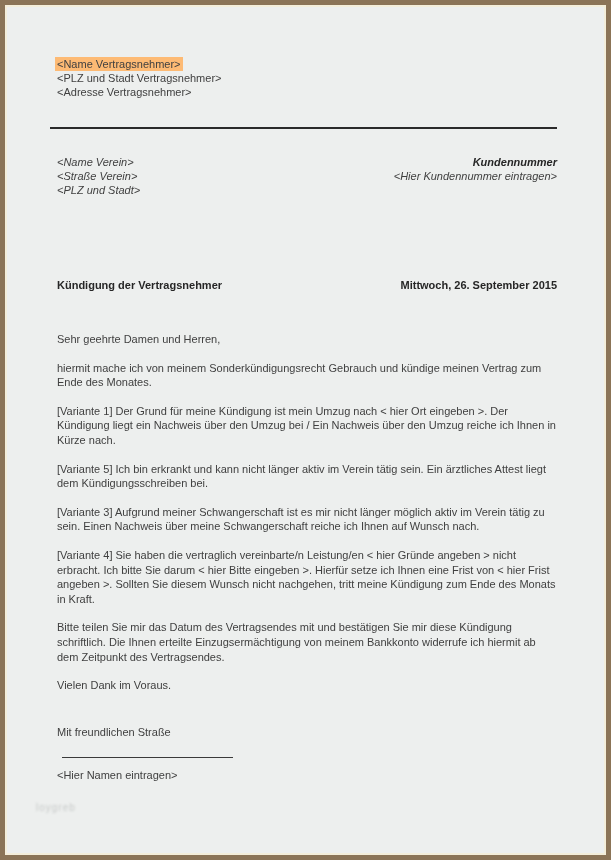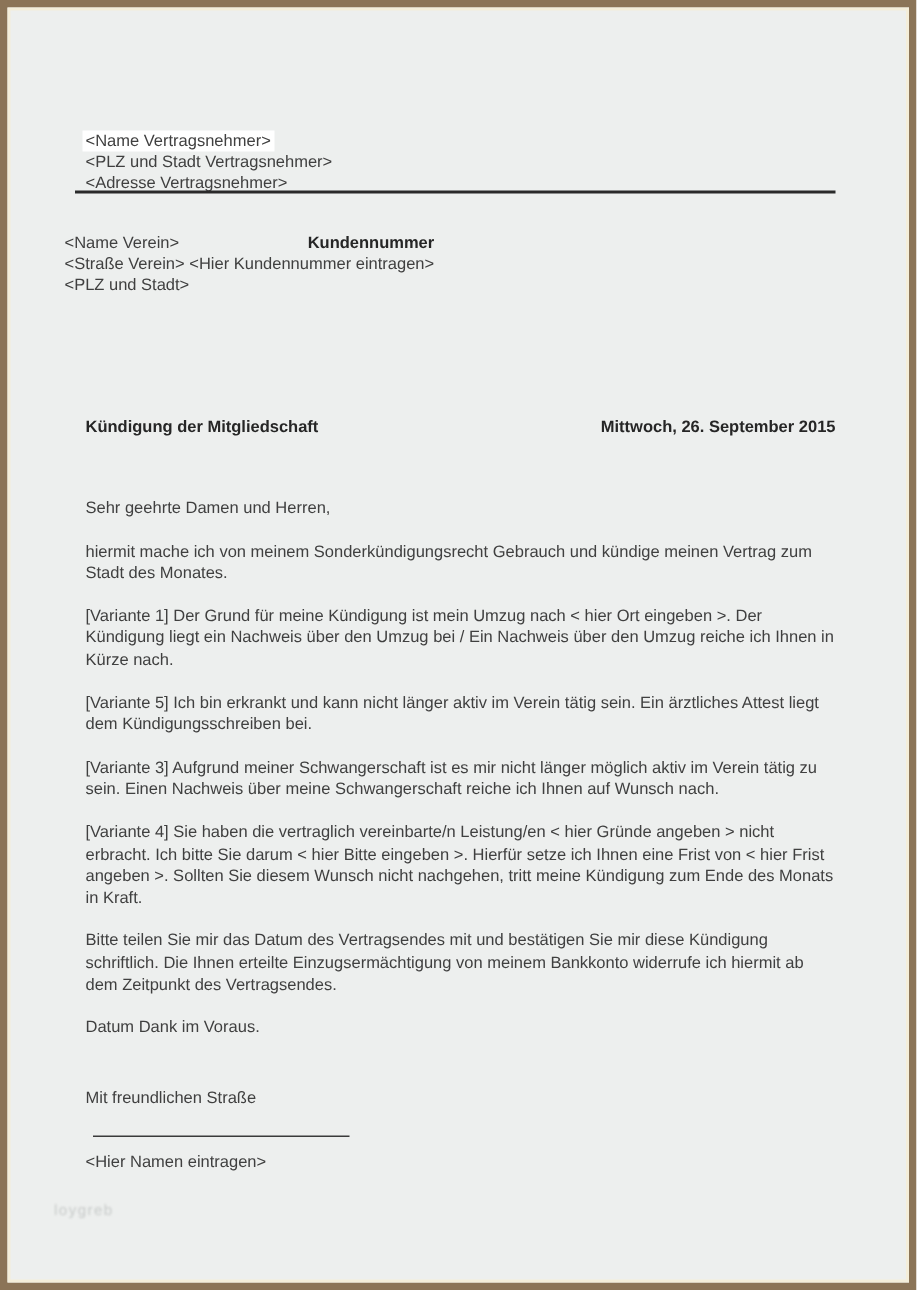--- a/index.html
+++ b/index.html
@@ -28,38 +28,38 @@
     top: 0; left: 0; right: 0; bottom: 0;
     color: #404040;
     font-size: 11px;
     line-height: 14px;
   }
   .recipient-block {
     position: absolute;
     left: 57px; top: 57px;
   }
   .recipient-block .hl {
-    background: #ffffff;
+    background: #fdba74;
     display: inline-block;
     padding: 0 2px;
     margin-left: -2px;
-    margin-top: 30px;
   }
   .divider-line {
     position: absolute;
     left: 50px; top: 127px;
     width: 507px; height: 0;
     border-top: 2px solid #2a2a2a;
   }
   .sender-row {
     position: absolute;
-    left: 43px; top: 155px;
+    left: 57px; top: 155px;
     width: 500px;
     display: flex;
-    justify-content: flex-start;
+    justify-content: space-between;
+    font-style: italic;
   }
   .sender-row .right {
     text-align: right;
   }
   .bold {
     font-weight: bold;
     color: #262626;
   }
   .subject-row {
     position: absolute;
@@ -123,33 +123,33 @@
         <div>&lt;Straße Verein&gt;</div>
         <div>&lt;PLZ und Stadt&gt;</div>
       </div>
       <div class="right">
         <div class="bold">Kundennummer</div>
         <div>&lt;Hier Kundennummer eintragen&gt;</div>
       </div>
     </div>
 
     <div class="subject-row">
-      <div>Kündigung der Mitgliedschaft</div>
+      <div>Kündigung der Vertragsnehmer</div>
       <div>Mittwoch, 26. September 2015</div>
     </div>
 
     <div class="letter-body">
       <p>Sehr geehrte Damen und Herren,</p>
-      <p>hiermit mache ich von meinem Sonderkündigungsrecht Gebrauch und kündige meinen Vertrag zum Stadt des Monates.</p>
+      <p>hiermit mache ich von meinem Sonderkündigungsrecht Gebrauch und kündige meinen Vertrag zum Ende des Monates.</p>
       <p>[Variante 1] Der Grund für meine Kündigung ist mein Umzug nach  &lt; hier Ort eingeben &gt;.  Der Kündigung liegt ein Nachweis über den Umzug bei / Ein Nachweis über den Umzug reiche ich Ihnen in Kürze nach.</p>
       <p>[Variante 5] Ich bin erkrankt und kann nicht länger aktiv im Verein tätig sein. Ein ärztliches Attest liegt dem Kündigungsschreiben bei.</p>
       <p>[Variante 3] Aufgrund meiner Schwangerschaft ist es mir nicht länger möglich aktiv im Verein tätig zu sein. Einen Nachweis über meine Schwangerschaft reiche ich Ihnen auf Wunsch nach.</p>
       <p>[Variante 4] Sie haben die vertraglich vereinbarte/n Leistung/en &lt; hier Gründe angeben &gt; nicht erbracht. Ich bitte Sie darum &lt; hier Bitte eingeben &gt;.  Hierfür setze ich Ihnen eine Frist von &lt; hier Frist angeben &gt;.  Sollten Sie diesem Wunsch nicht nachgehen, tritt meine Kündigung zum Ende des Monats in Kraft.</p>
       <p>Bitte teilen Sie mir das Datum des Vertragsendes mit und bestätigen Sie mir diese Kündigung schriftlich. Die Ihnen  erteilte Einzugsermächtigung von meinem Bankkonto widerrufe ich hiermit ab dem Zeitpunkt des Vertragsendes.</p>
-      <p>Datum Dank im Voraus.</p>
+      <p>Vielen Dank im Voraus.</p>
       <p class="closing-line">Mit freundlichen Straße</p>
     </div>
 
     <div class="signature-line"></div>
     <div class="signature-hint">&lt;Hier Namen eintragen&gt;</div>
 
     <div class="watermark">loygreb</div>
 
   </div>
 </div>

